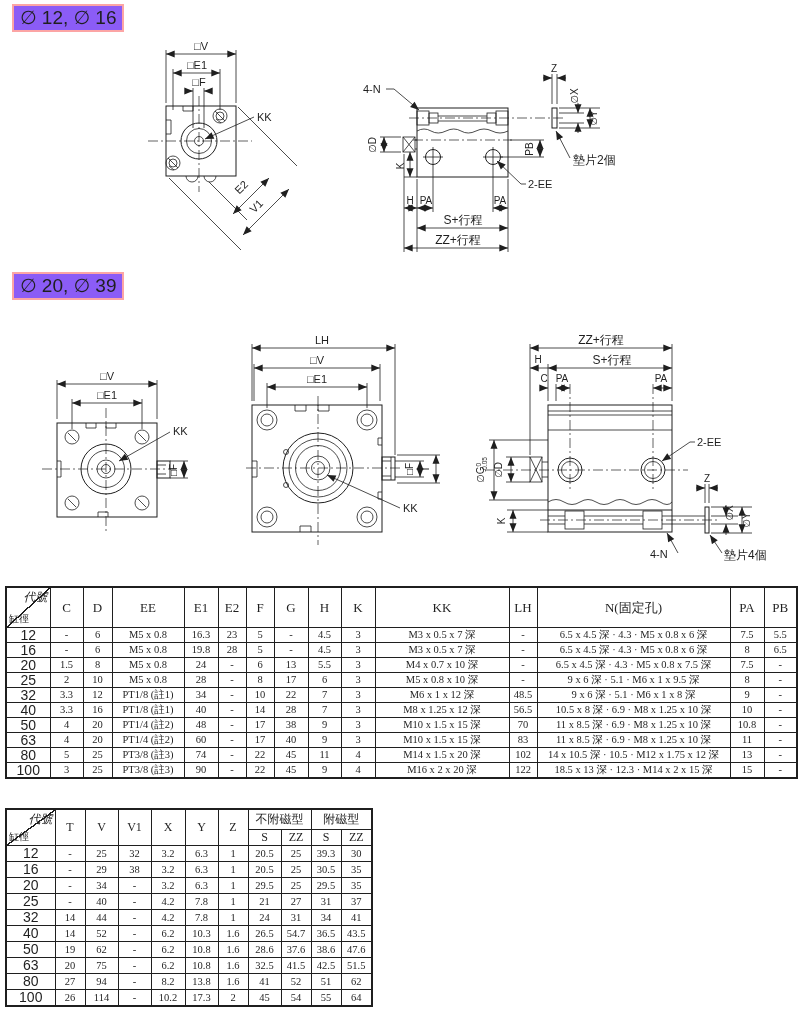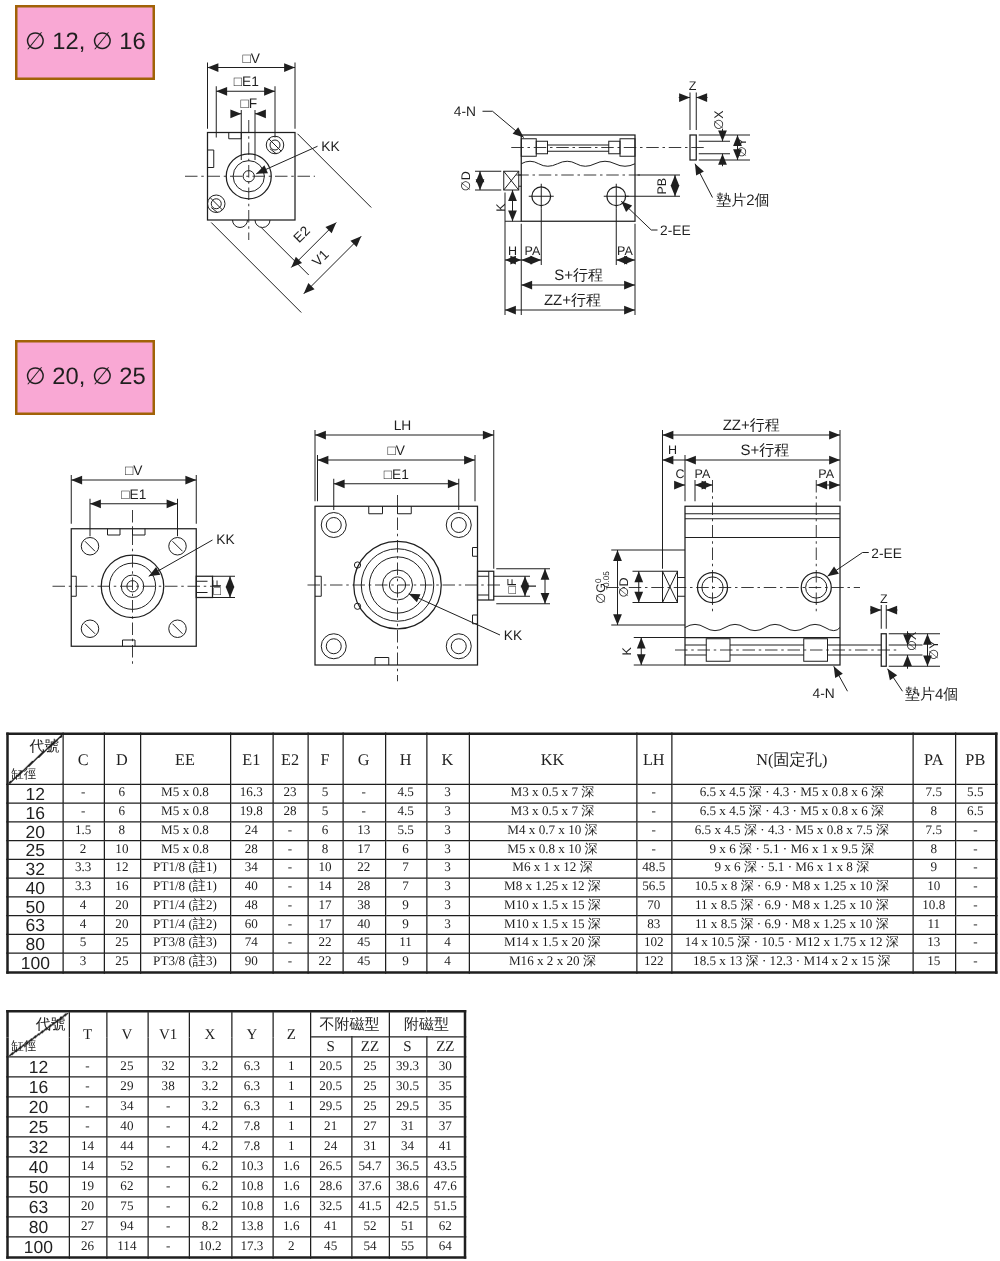--- a/index.html
+++ b/index.html
@@ -1,22 +1,22 @@
 <!DOCTYPE html>
 <html><head>
 <meta charset="utf-8">
 <style>
   html,body{margin:0;padding:0;background:#ffffff;}
   .page{position:relative;width:800px;height:1009px;background:#ffffff;color:#1f1f1f;
         font-family:"Liberation Sans","DejaVu Sans",sans-serif;overflow:hidden;}
 
   
-  .size-box{position:absolute;border:2px solid #a16207;background:#f9a8d4;
+  .size-box{position:absolute;border:2px solid #fca5a5;background:#8b5cf6;
             font-family:"Liberation Sans","DejaVu Sans",sans-serif;
-            font-size:19px;line-height:24px;text-align:center;white-space:nowrap;padding:16px 6px;}
+            font-size:19px;line-height:24px;text-align:center;white-space:nowrap;padding:0 6px;}
   #box1{left:12px;top:4px;min-width:94px;height:24px;}
   #box2{left:12px;top:272px;min-width:94px;height:24px;}
   #box3{left:248px;top:272px;min-width:114px;height:24px;}
 
   
   svg{position:absolute;overflow:visible;}
   #svgA{left:120px;top:30px;}
   #svgB{left:355px;top:55px;}
   #svgC{left:25px;top:355px;}
   #svgD{left:245px;top:330px;}
@@ -40,33 +40,33 @@
   #t1 tbody td{height:14px;font-size:10.5px;line-height:14px;}
   #t2{left:5px;top:808px;width:366px;border:2px solid #1f1f1f;}
   #t2 thead tr.g1 th{height:19px;font-size:12px;}
   #t2 thead tr.g2 th{height:14px;font-size:12px;}
   #t2 tbody td{height:15px;font-size:10.5px;line-height:15px;}
   td.bore{font-size:14px !important;font-family:"Liberation Sans","DejaVu Sans",sans-serif;}
   th.corner{position:relative;
       background:linear-gradient(to bottom right,
         transparent calc(50% - 0.7px), #1f1f1f calc(50% - 0.7px),
         #1f1f1f calc(50% + 0.7px), transparent calc(50% + 0.7px));}
-  th.corner .c-top{position:absolute;top:1px;right:2px;font-size:12px;}
+  th.corner .c-top{position:absolute;top:1px;right:2px;font-size:12px;font-style:italic;}
   th.corner .c-bot{position:absolute;bottom:1px;left:2px;font-size:10px;}
 
   .footnote{position:absolute;left:8px;top:783px;font-size:12.5px;
             font-family:"Liberation Serif","DejaVu Serif",serif;white-space:nowrap;}
 </style>
 </head>
 <body>
 
 <div class="page">
 
   <div id="box1" class="size-box">∅ 12, ∅ 16</div>
-  <div id="box2" class="size-box">∅ 20, ∅ 25</div>
+  <div id="box2" class="size-box">∅ 20, ∅ 39</div>
 
   <svg id="svgA" width="195" height="230" viewBox="120 30 195 230">
     <defs>
       <marker id="a1" markerWidth="10" markerHeight="8" refX="0.8" refY="4" orient="auto" markerUnits="userSpaceOnUse">
           <path d="M9.5,0.5 L0.8,4 L9.5,7.5 Z" fill="#1f1f1f"></path>
         </marker>
       <marker id="a2" markerWidth="10" markerHeight="8" refX="9.2" refY="4" orient="auto" markerUnits="userSpaceOnUse">
           <path d="M0.5,0.5 L9.2,4 L0.5,7.5 Z" fill="#1f1f1f"></path>
         </marker>
     </defs>

